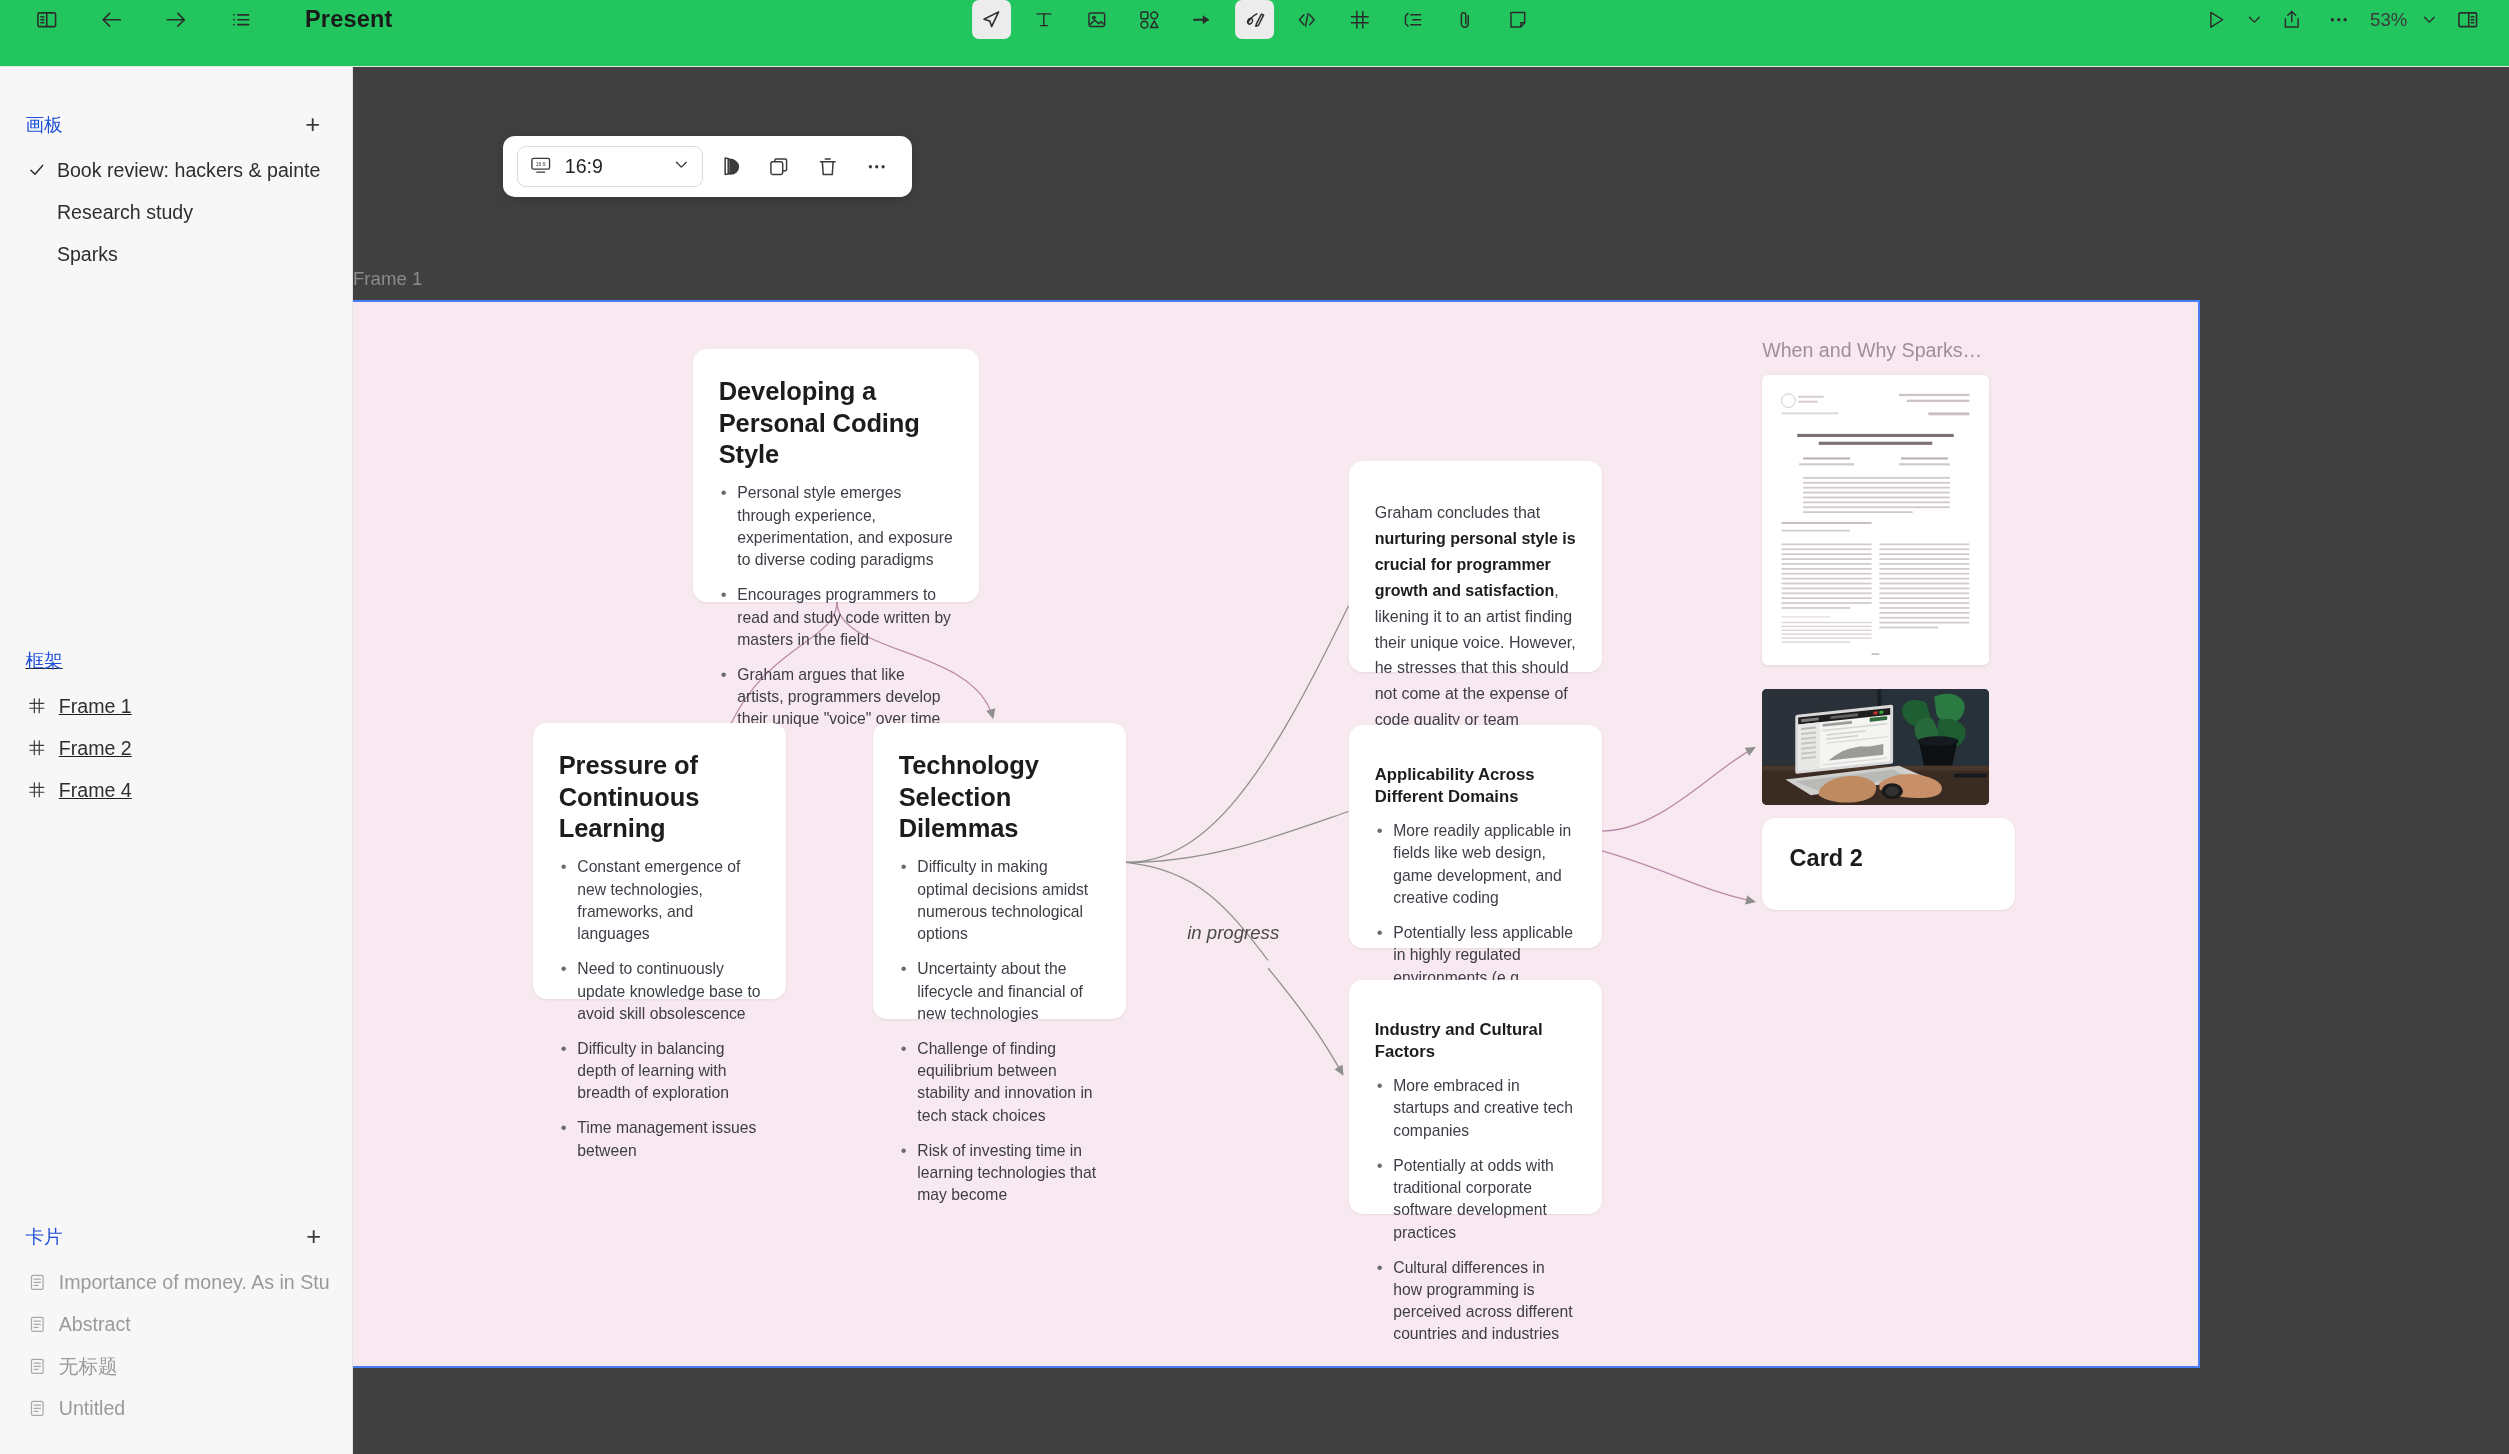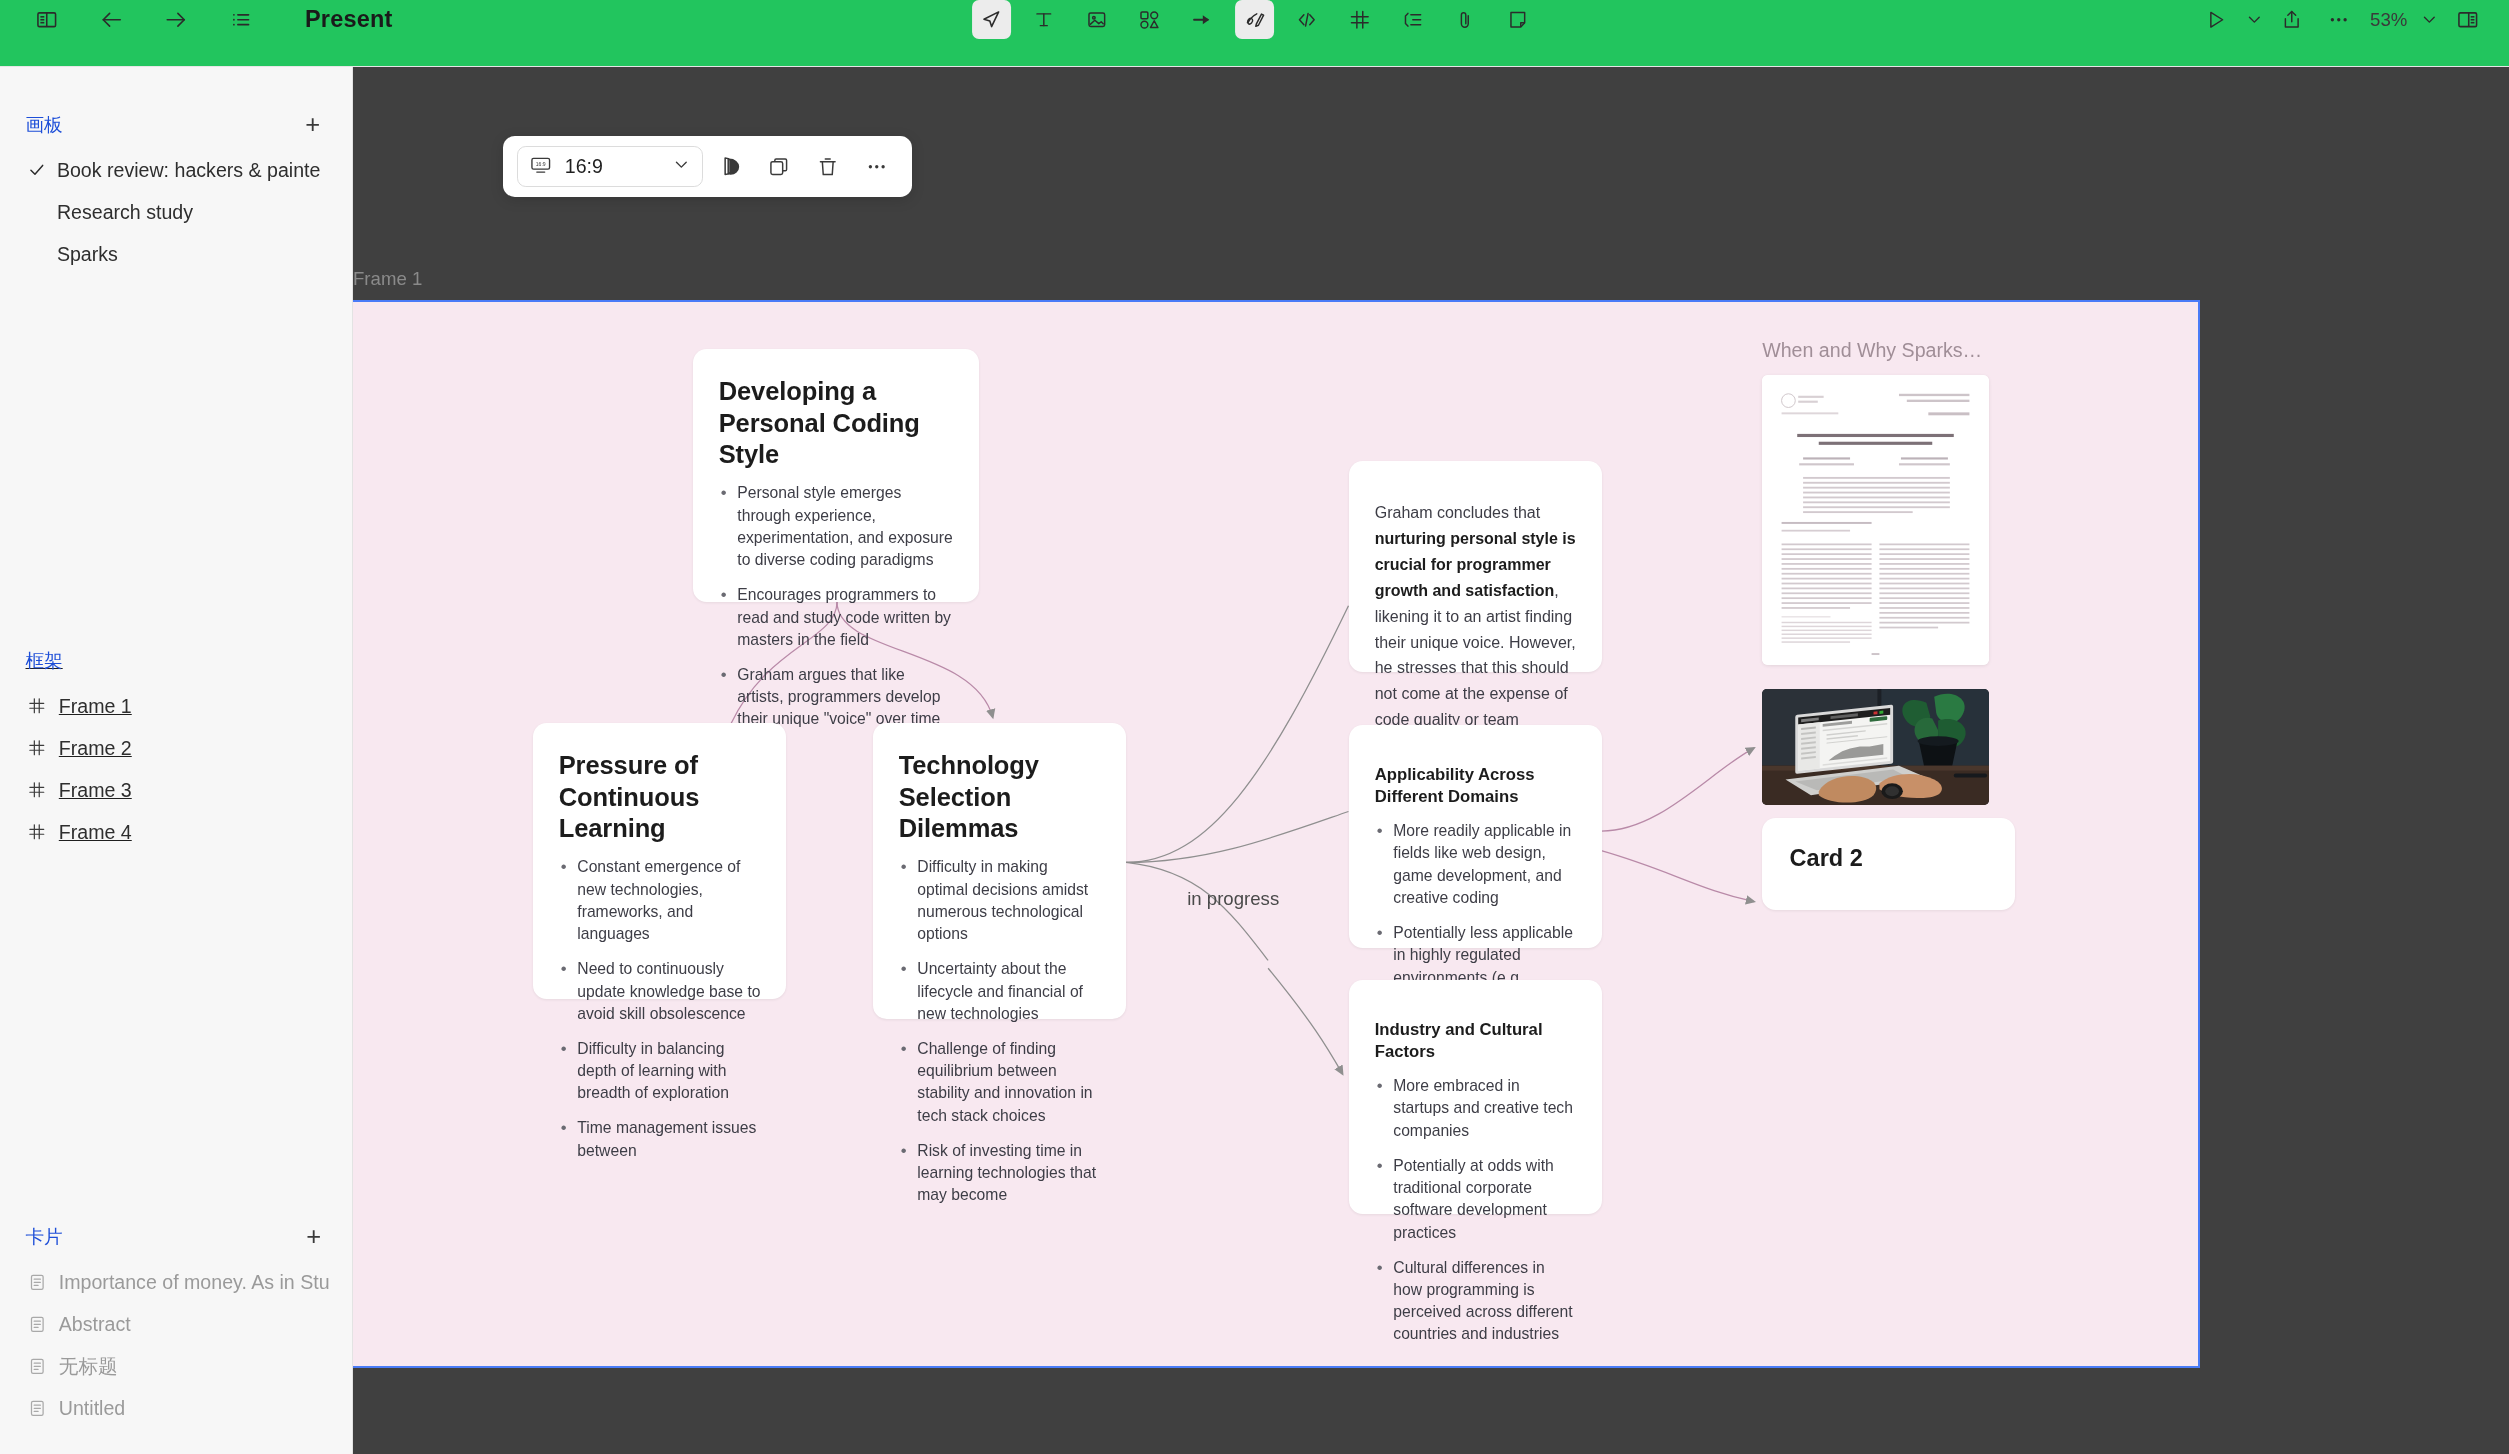--- a/index.html
+++ b/index.html
@@ -142,21 +142,21 @@
 
   
   #card-2 {
     position:absolute; left:1415px; top:516px; width:253px; height:92px;
     padding:27.4px 27.4px;
   }
   #card-2 .t { font-size:23.5px; font-weight:bold; color:#1c1c1c; }
 
   
   #edge-label {
-    position:absolute; left:840px; top:586px; font-size:18.6px; color:#4a4a4a;
+    position:absolute; left:840px; top:620px; font-size:18.6px; color:#4a4a4a;font-style:italic;
   }
 
   svg.edges { position:absolute; left:0; top:0; width:1855px; height:1068px;
               pointer-events:none; overflow:visible;}
 </style>
 </head>
 <body>
 
 <div id="topbar">
 
@@ -356,31 +356,20 @@
     <div class="sb-item">
       <span class="sb-ico">
         <svg width="19.6" height="19.6" viewBox="0 0 24 24" fill="none" stroke="#3c3c3c" stroke-width="1.5" stroke-linecap="round">
           <line x1="9" y1="3.5" x2="9" y2="20.5"></line>
             <line x1="15" y1="3.5" x2="15" y2="20.5"></line>
           <line x1="3.5" y1="9" x2="20.5" y2="9"></line>
             <line x1="3.5" y1="15" x2="20.5" y2="15"></line>
           </svg>
       </span>
       <span>Frame 2</span>
-    </div>
-    <div class="sb-item">
-      <span class="sb-ico">
-        <svg width="19.6" height="19.6" viewBox="0 0 24 24" fill="none" stroke="#3c3c3c" stroke-width="1.5" stroke-linecap="round">
-          <line x1="9" y1="3.5" x2="9" y2="20.5"></line>
-            <line x1="15" y1="3.5" x2="15" y2="20.5"></line>
-          <line x1="3.5" y1="9" x2="20.5" y2="9"></line>
-            <line x1="3.5" y1="15" x2="20.5" y2="15"></line>
-          </svg>
-      </span>
-      <span>Frame 3</span>
     </div>
     <div class="sb-item">
       <span class="sb-ico">
         <svg width="19.6" height="19.6" viewBox="0 0 24 24" fill="none" stroke="#3c3c3c" stroke-width="1.5" stroke-linecap="round">
           <line x1="9" y1="3.5" x2="9" y2="20.5"></line>
             <line x1="15" y1="3.5" x2="15" y2="20.5"></line>
           <line x1="3.5" y1="9" x2="20.5" y2="9"></line>
             <line x1="3.5" y1="15" x2="20.5" y2="15"></line>
           </svg>
       </span>

